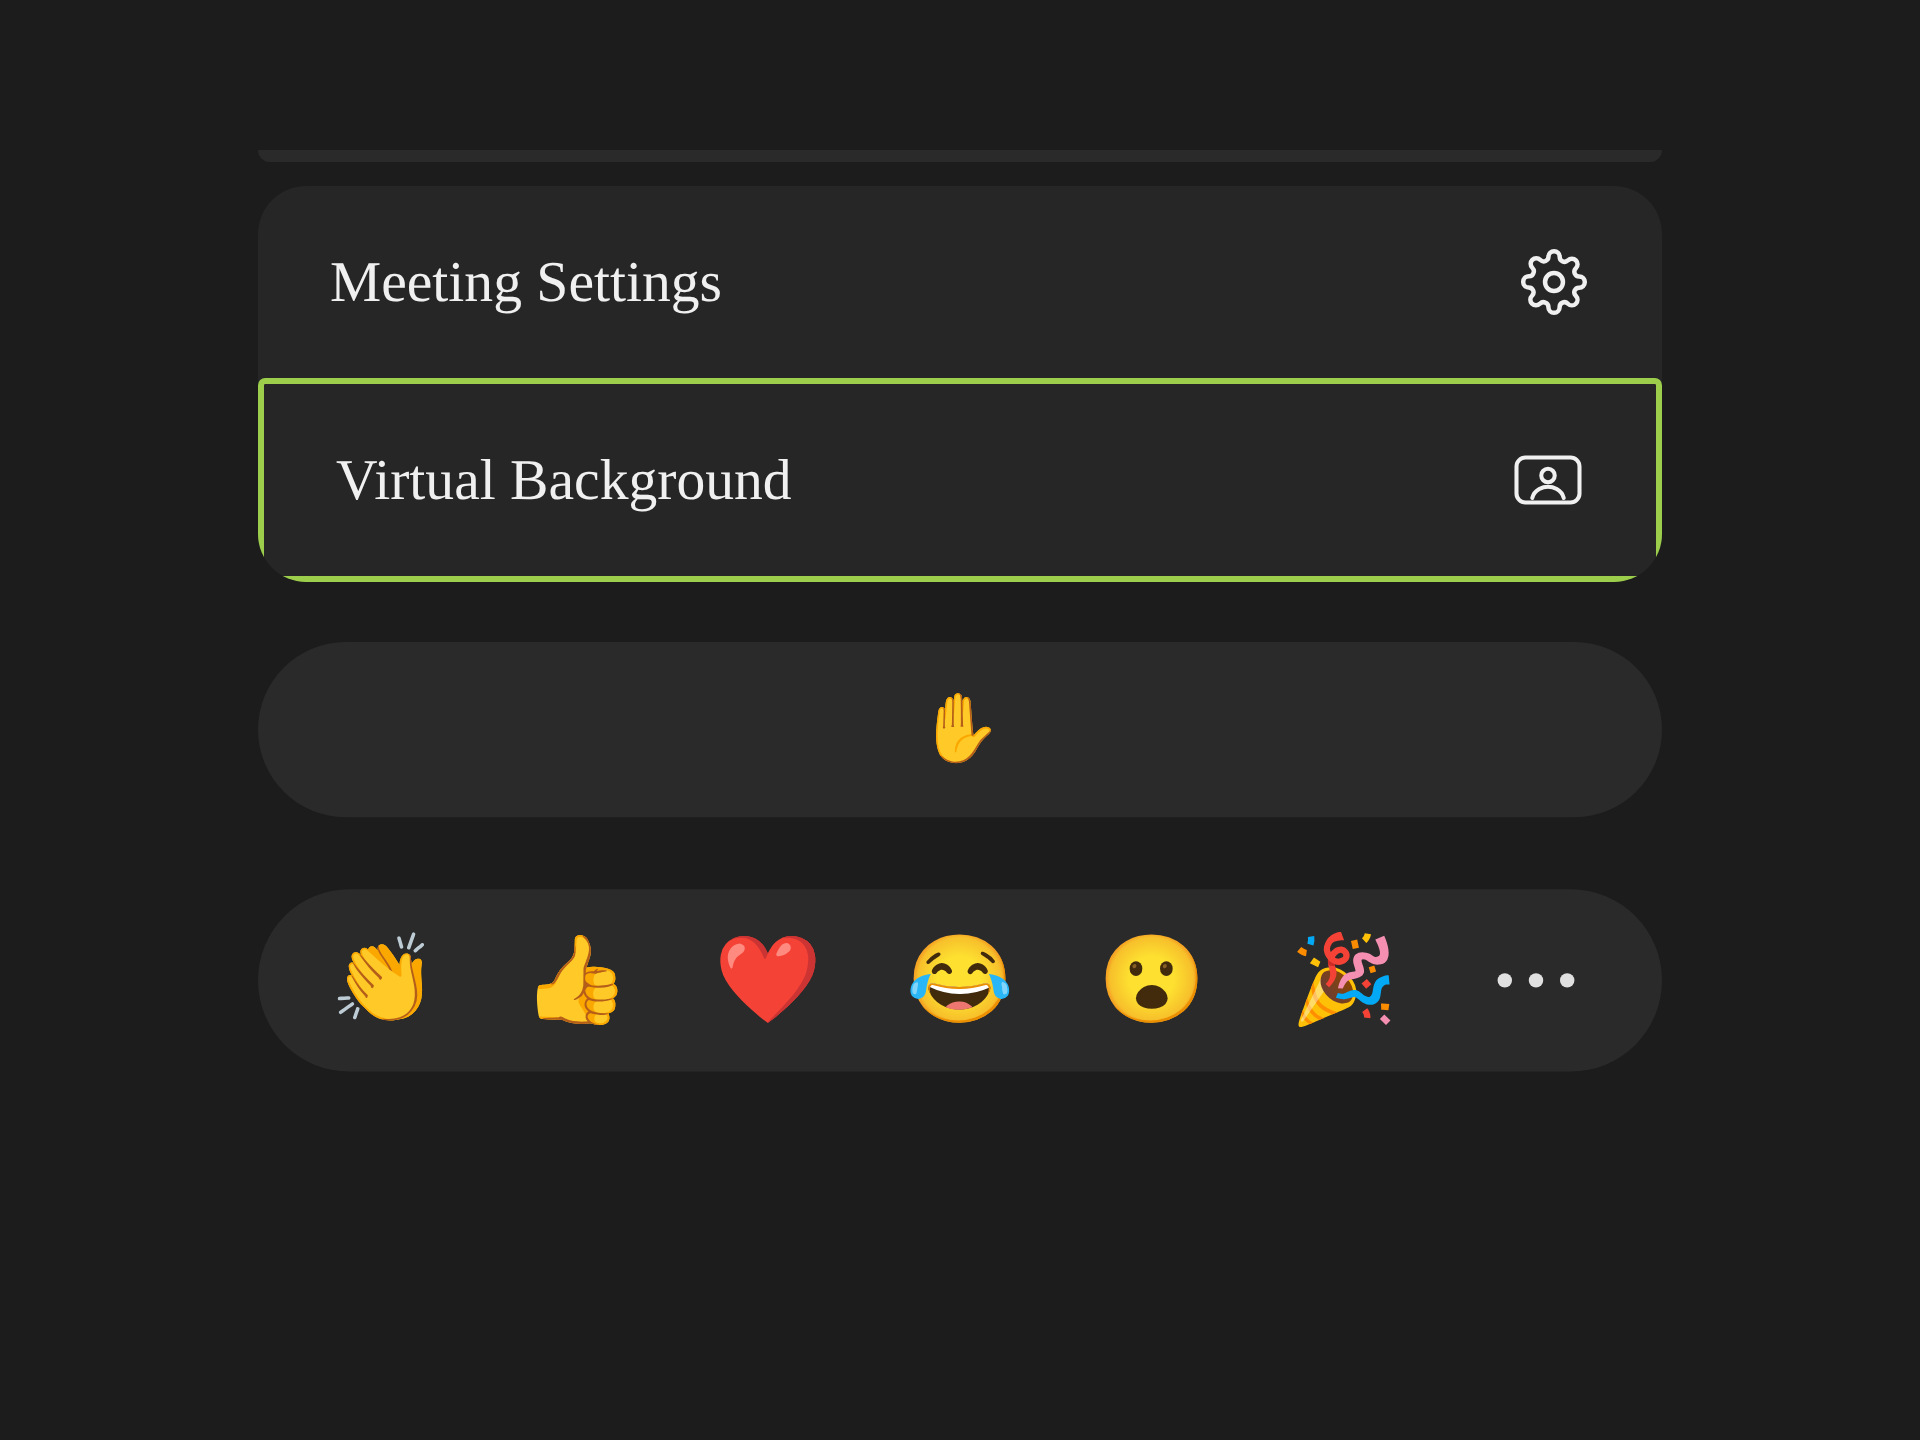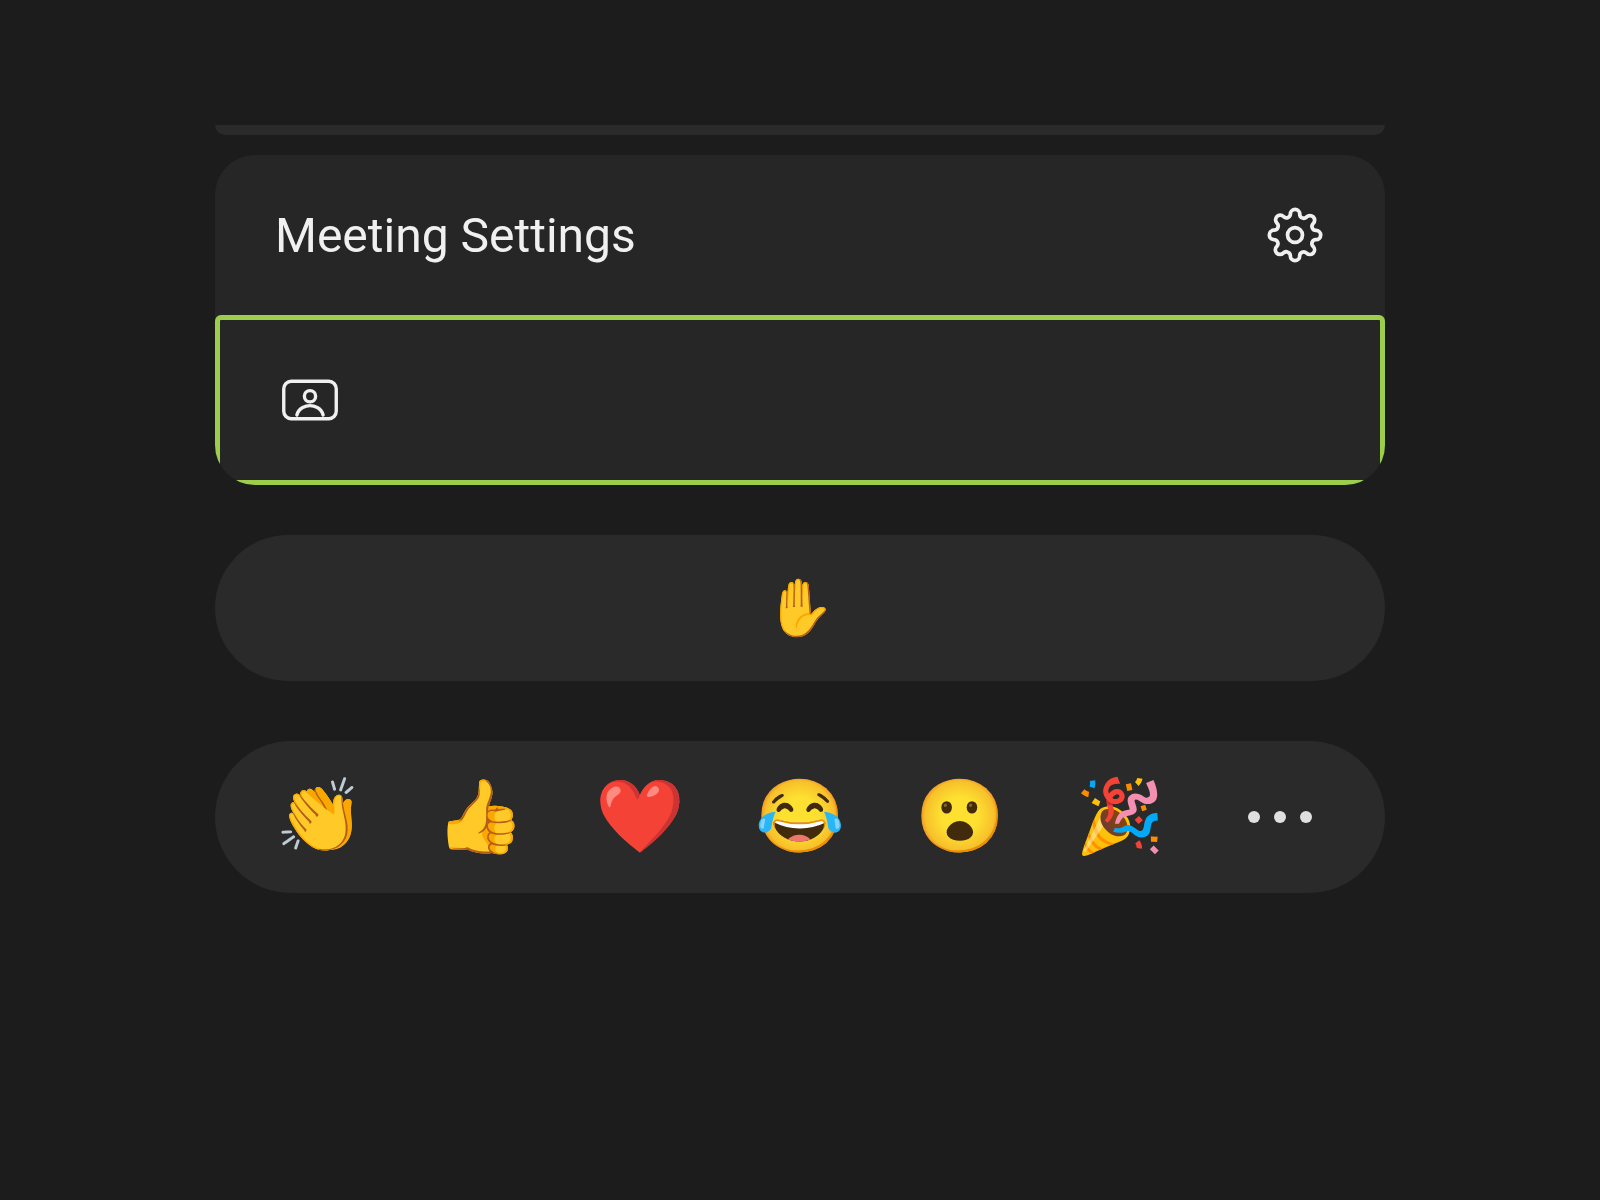--- a/index.html
+++ b/index.html
@@ -105,20 +105,21 @@
     margin: 0 auto;
     transform-origin: top center;
   }
   .outer {
     width: 1600px;
     height: 1200px;
     display: flex;
     align-items: center;
     justify-content: center;
     background: #1c1c1c;
+    font-family: Liberation Serif, serif;
   }
 </style>
 </head>
 <body>
 
 <div class="outer">
   <div class="stage">
 
     <div class="top-gap"></div>
 
@@ -128,20 +129,21 @@
         <span class="menu-row-label">Meeting Settings</span>
         <span class="icon-wrap">
           <svg viewBox="0 0 24 24" width="56" height="56" fill="none" stroke="currentColor" stroke-width="1.6" stroke-linecap="round" stroke-linejoin="round">
             <circle cx="12" cy="12" r="3.2"></circle>
             <path d="M19.4 15a1.7 1.7 0 0 0 .34 1.87l.06.06a2 2 0 1 1-2.83 2.83l-.06-.06a1.7 1.7 0 0 0-1.87-.34 1.7 1.7 0 0 0-1.03 1.56V21a2 2 0 1 1-4 0v-.09a1.7 1.7 0 0 0-1.11-1.56 1.7 1.7 0 0 0-1.87.34l-.06.06a2 2 0 1 1-2.83-2.83l.06-.06a1.7 1.7 0 0 0 .34-1.87 1.7 1.7 0 0 0-1.56-1.03H3a2 2 0 1 1 0-4h.09a1.7 1.7 0 0 0 1.56-1.11 1.7 1.7 0 0 0-.34-1.87l-.06-.06a2 2 0 1 1 2.83-2.83l.06.06a1.7 1.7 0 0 0 1.87.34H9a1.7 1.7 0 0 0 1.03-1.56V3a2 2 0 1 1 4 0v.09a1.7 1.7 0 0 0 1.03 1.56 1.7 1.7 0 0 0 1.87-.34l.06-.06a2 2 0 1 1 2.83 2.83l-.06.06a1.7 1.7 0 0 0-.34 1.87V9a1.7 1.7 0 0 0 1.56 1.03H21a2 2 0 1 1 0 4h-.09a1.7 1.7 0 0 0-1.56 1.03z"></path>
           </svg>
         </span>
       </div>
 
       <div class="menu-row highlight">
+        <span class="menu-row-label">Virtual Background</span>
         <span class="icon-wrap">
           <svg viewBox="0 0 32 24" width="78" height="58" fill="none" stroke="currentColor" stroke-width="1.8" stroke-linecap="round" stroke-linejoin="round">
             <rect x="2" y="2" width="28" height="20" rx="4"></rect>
             <circle cx="16" cy="10" r="3"></circle>
             <path d="M9 20c1-4 5-5 7-5s6 1 7 5"></path>
           </svg>
         </span>
       </div>
 
     </div>

